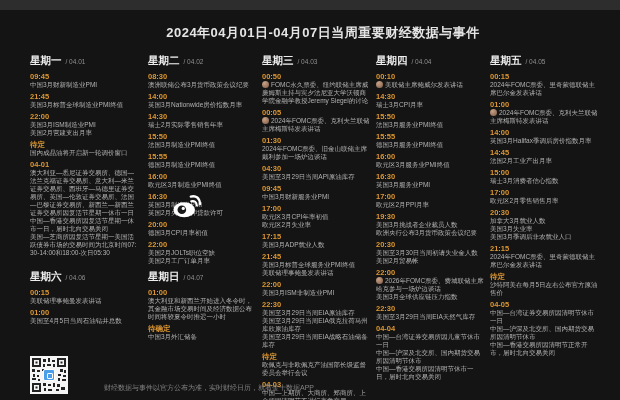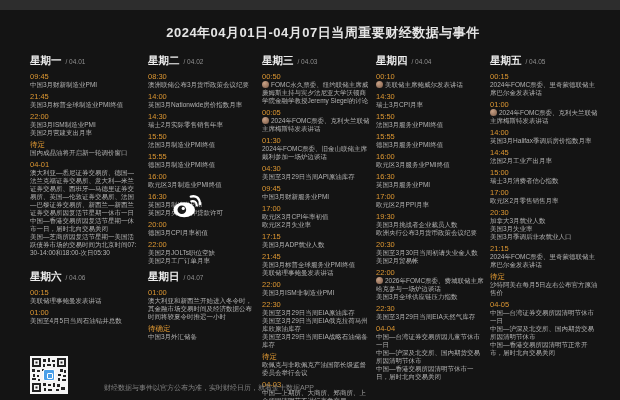--- a/index.html
+++ b/index.html
@@ -7,21 +7,21 @@
         font-family:"Liberation Sans",sans-serif;color:#b9b9b9;}
   .topstrip{position:absolute;left:0;top:0;width:620px;height:10px;background:#2d2d2d;}
   .title{position:absolute;left:13px;top:24px;width:620px;text-align:center;
          color:#e5e5e5;font-size:13px;font-weight:bold;letter-spacing:.5px;}
   .day-col{position:absolute;width:110px;}
   .day-col.top{top:50px;}
   .day-col.bottom{top:266px;}
   .day-head{margin-bottom:4px;white-space:nowrap;}
   .day-name{color:#ededed;font-size:10.5px;font-weight:bold;margin-top:12px;}
   .day-date{color:#8f8f8f;font-size:6.5px;margin-left:4px;}
-  .time{color:#dd9732;font-size:7.5px;font-weight:normal;line-height:9px;margin-top:3px;}
+  .time{color:#dd9732;font-size:7.5px;font-weight:bold;line-height:9px;margin-top:3px;}
   .evt{color:#b3b3b3;font-size:6.5px;line-height:8px;word-break:break-all;}
   .avatar{display:inline-block;width:7px;height:7px;border-radius:50%;vertical-align:-1px;
           margin-right:2px;background:radial-gradient(circle at 35% 30%,#c9a286,#7d5b48);}
   .watermark{position:absolute;left:172px;top:190px;display:flex;align-items:center;gap:4px;
              color:#fff;font-size:17px;font-weight:bold;white-space:nowrap;
              text-shadow:0 1px 2px rgba(0,0,0,.8);z-index:5;}
   .watermark svg{width:30px;height:30px;}
   .qr{position:absolute;left:30px;top:356px;width:38px;height:38px;background:#f5f5f5;
       border-radius:2px;}
   .qr svg{width:38px;height:38px;display:block;}

